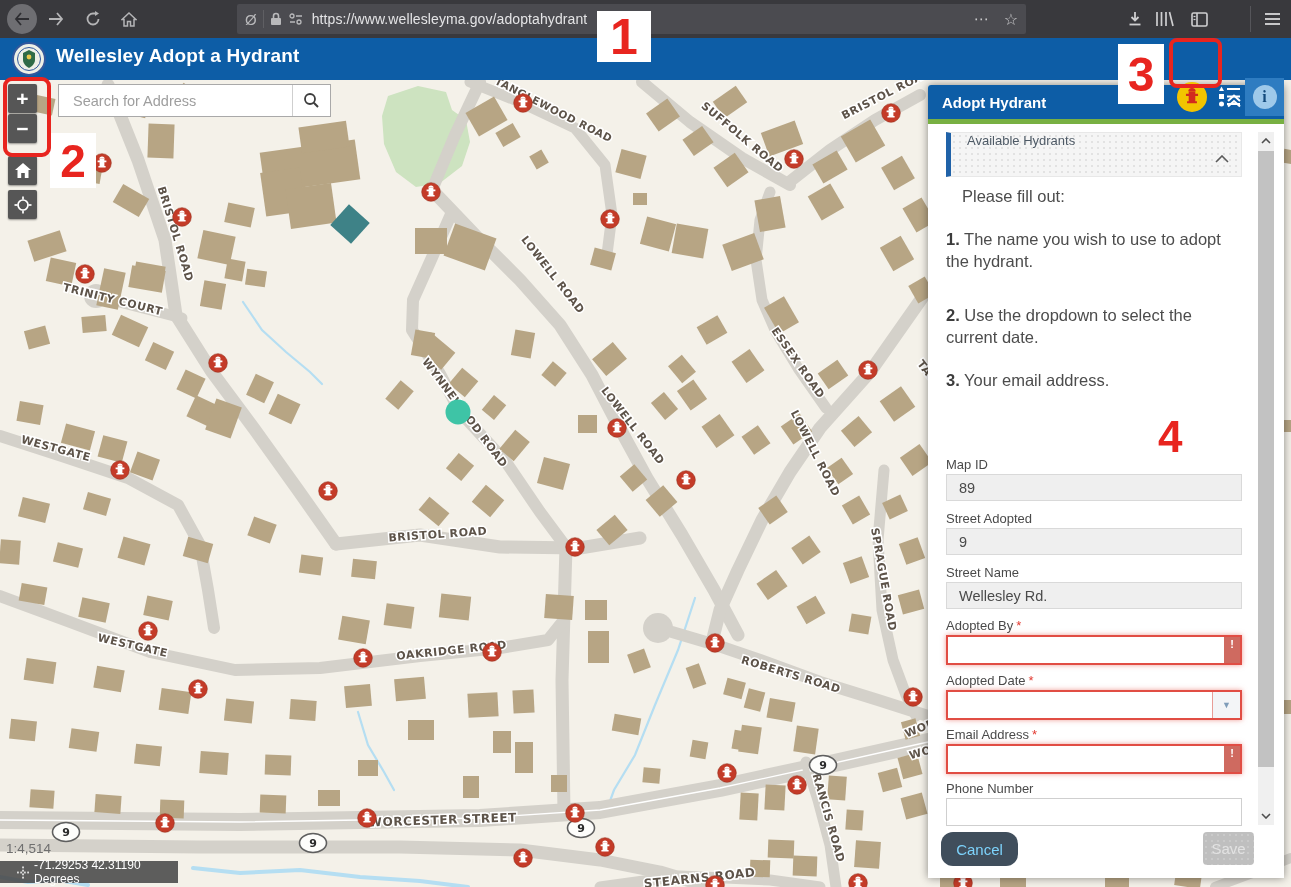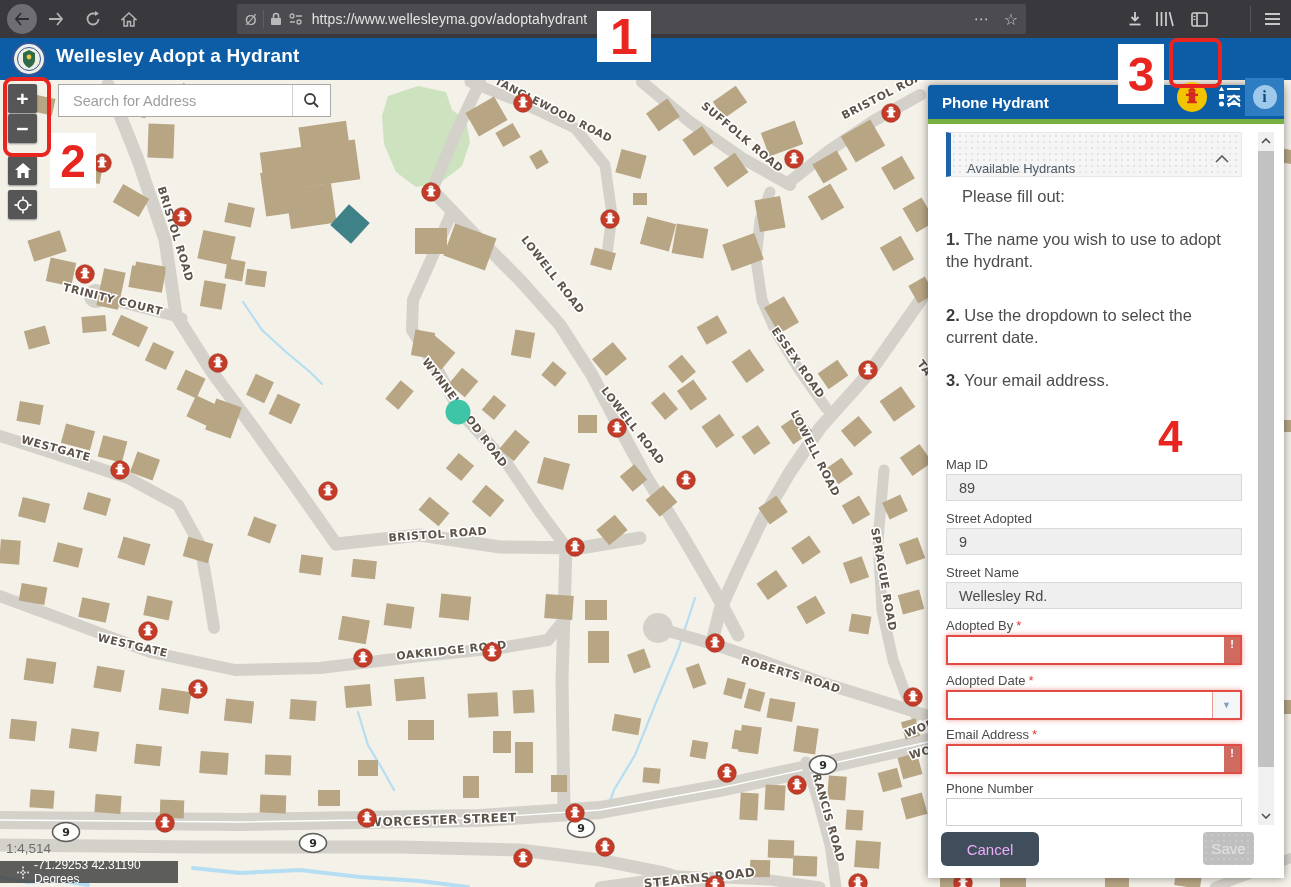--- a/index.html
+++ b/index.html
@@ -34,38 +34,38 @@
   .scaletext{position:absolute;left:6px;top:761px;color:#6f6f6f;font-size:13.5px;}
   .coordbar{position:absolute;left:0;top:781px;width:178px;height:22px;background:rgba(72,72,72,.88);color:#fff;font-size:12px;display:flex;align-items:center;gap:5px;padding-left:17px;box-sizing:border-box;}
 
   
   .panel{position:absolute;left:928px;top:85px;width:356px;height:793px;background:#fff;border-radius:3px 3px 0 0;box-shadow:0 0 9px rgba(0,0,0,.45);z-index:20;}
   .panel-header{position:relative;height:34px;background:#0d5da6;border-radius:3px 3px 0 0;}
   .panel-title{position:absolute;left:14px;top:0;height:34px;display:flex;align-items:center;color:#fff;font-size:15px;font-weight:bold;}
   .panel-collapse{position:absolute;left:298px;top:8px;width:18px;height:18px;}
   .panel-close{position:absolute;left:328px;top:4px;width:20px;height:26px;color:#fff;font-size:19px;font-weight:bold;text-align:center;line-height:26px;}
   .green-line{height:5px;background:#78b042;}
-  .section-hd{position:absolute;left:18px;top:47px;width:296px;height:45px;box-sizing:border-box;background-color:#f5f5f5;background-image:radial-gradient(circle,#e2e2e2 1px,transparent 1.2px);background-size:6px 6px;border:1px solid #e8e8e8;border-left:5px solid #2062a8;display:flex;align-items:flex-end;}
+  .section-hd{position:absolute;left:18px;top:47px;width:296px;height:45px;box-sizing:border-box;background-color:#f5f5f5;background-image:radial-gradient(circle,#e2e2e2 1px,transparent 1.2px);background-size:6px 6px;border:1px solid #e8e8e8;border-left:5px solid #2062a8;display:flex;align-items:flex-start;}
   .section-label{margin-left:16px;font-size:13px;color:#4e5a66;}
   .section-chevron{position:absolute;right:12px;top:16px;}
   .scroll-track{position:absolute;left:330px;top:47px;width:16px;height:693px;background:#f0f0f0;}
   .scroll-thumb{position:absolute;left:330px;top:66px;width:16px;height:616px;background:#c2c2c2;}
   .scroll-arrow{position:absolute;left:330px;width:16px;height:18px;display:flex;align-items:center;justify-content:center;}
   .instr{position:absolute;left:18px;width:288px;font-size:16.5px;color:#4c4c4c;line-height:22px;}
   .instr b{color:#3c3c3c;}
   .save-word{color:#1d3f94;font-weight:bold;}
   .fld-label{position:absolute;left:18px;font-size:13px;color:#4a4a4a;}
   .req{color:#e23b32;margin-left:3px;}
   .fld-input{position:absolute;left:18px;width:296px;box-sizing:border-box;background:#fff;font-size:14.5px;color:#4a4a4a;display:flex;align-items:center;padding-left:12px;}
   .fld-readonly{background:#efefef;border:1px solid #d9d9d9;}
   .fld-normal{border:1px solid #cfcfcf;}
   .fld-invalid{border:2px solid #e14d44;box-shadow:0 0 5px rgba(225,77,68,.55);padding-left:10px;}
   .err-strip{position:absolute;right:0;top:0;bottom:0;width:16px;background:#cf6a60;color:#fff;font-size:11px;font-weight:bold;text-align:center;line-height:14px;}
   .dd-btn{position:absolute;right:0;top:0;bottom:0;width:27px;background:#f3f5f7;border-left:1px solid #e89d97;display:flex;align-items:center;justify-content:center;color:#7f9db9;font-size:9px;}
-  .btn-cancel{position:absolute;left:13px;top:747px;width:98px;height:34px;background:#404e5c;color:#f0abfc;font-size:15px;border-radius:6px;display:flex;align-items:center;justify-content:center;}
+  .btn-cancel{position:absolute;left:13px;top:747px;width:77px;height:34px;background:#404e5c;color:#7dd3fc;font-size:15px;border-radius:12px;display:flex;align-items:center;justify-content:center;}
   .btn-save{position:absolute;left:275px;top:747px;width:51px;height:33px;background-color:#bfbfbf;background-image:radial-gradient(circle,#cacaca 1px,transparent 1.2px);background-size:6px 6px;color:#e2e2e2;font-size:15px;border-radius:4px;display:flex;align-items:center;justify-content:center;}
 
   
   .anno-box{position:absolute;background:#fff;display:flex;align-items:center;justify-content:center;z-index:40;}
   .anno-num{color:#e8251f;font-weight:bold;font-family:"Liberation Sans",sans-serif;}
   .anno-outline{position:absolute;border:4px solid #e8251f;border-radius:9px;z-index:40;}
 </style>
 </head>
 <body>
 
@@ -509,21 +509,21 @@
           <line x1="11" y1="19" x2="24" y2="19" stroke="#fff" stroke-width="2"></line>
       </svg>
     </div>
     <div class="hdr-info">
       <div class="info-circ">i</div>
     </div>
   </div>
 
   <div class="panel">
     <div class="panel-header">
-      <div class="panel-title">Phone Hydrant</div>
+      <div class="panel-title">Adopt Hydrant</div>
       <div class="panel-collapse">
         <svg width="16" height="16" viewBox="0 0 16 16">
           <path d="M2,8 L8,2.5 14,8 M2,13.5 L8,8 14,13.5" fill="none" stroke="#fff" stroke-width="2"></path>
         </svg>
       </div>
       <div class="panel-close">×</div>
     </div>
     <div class="green-line"></div>
 
     <div class="section-hd">

